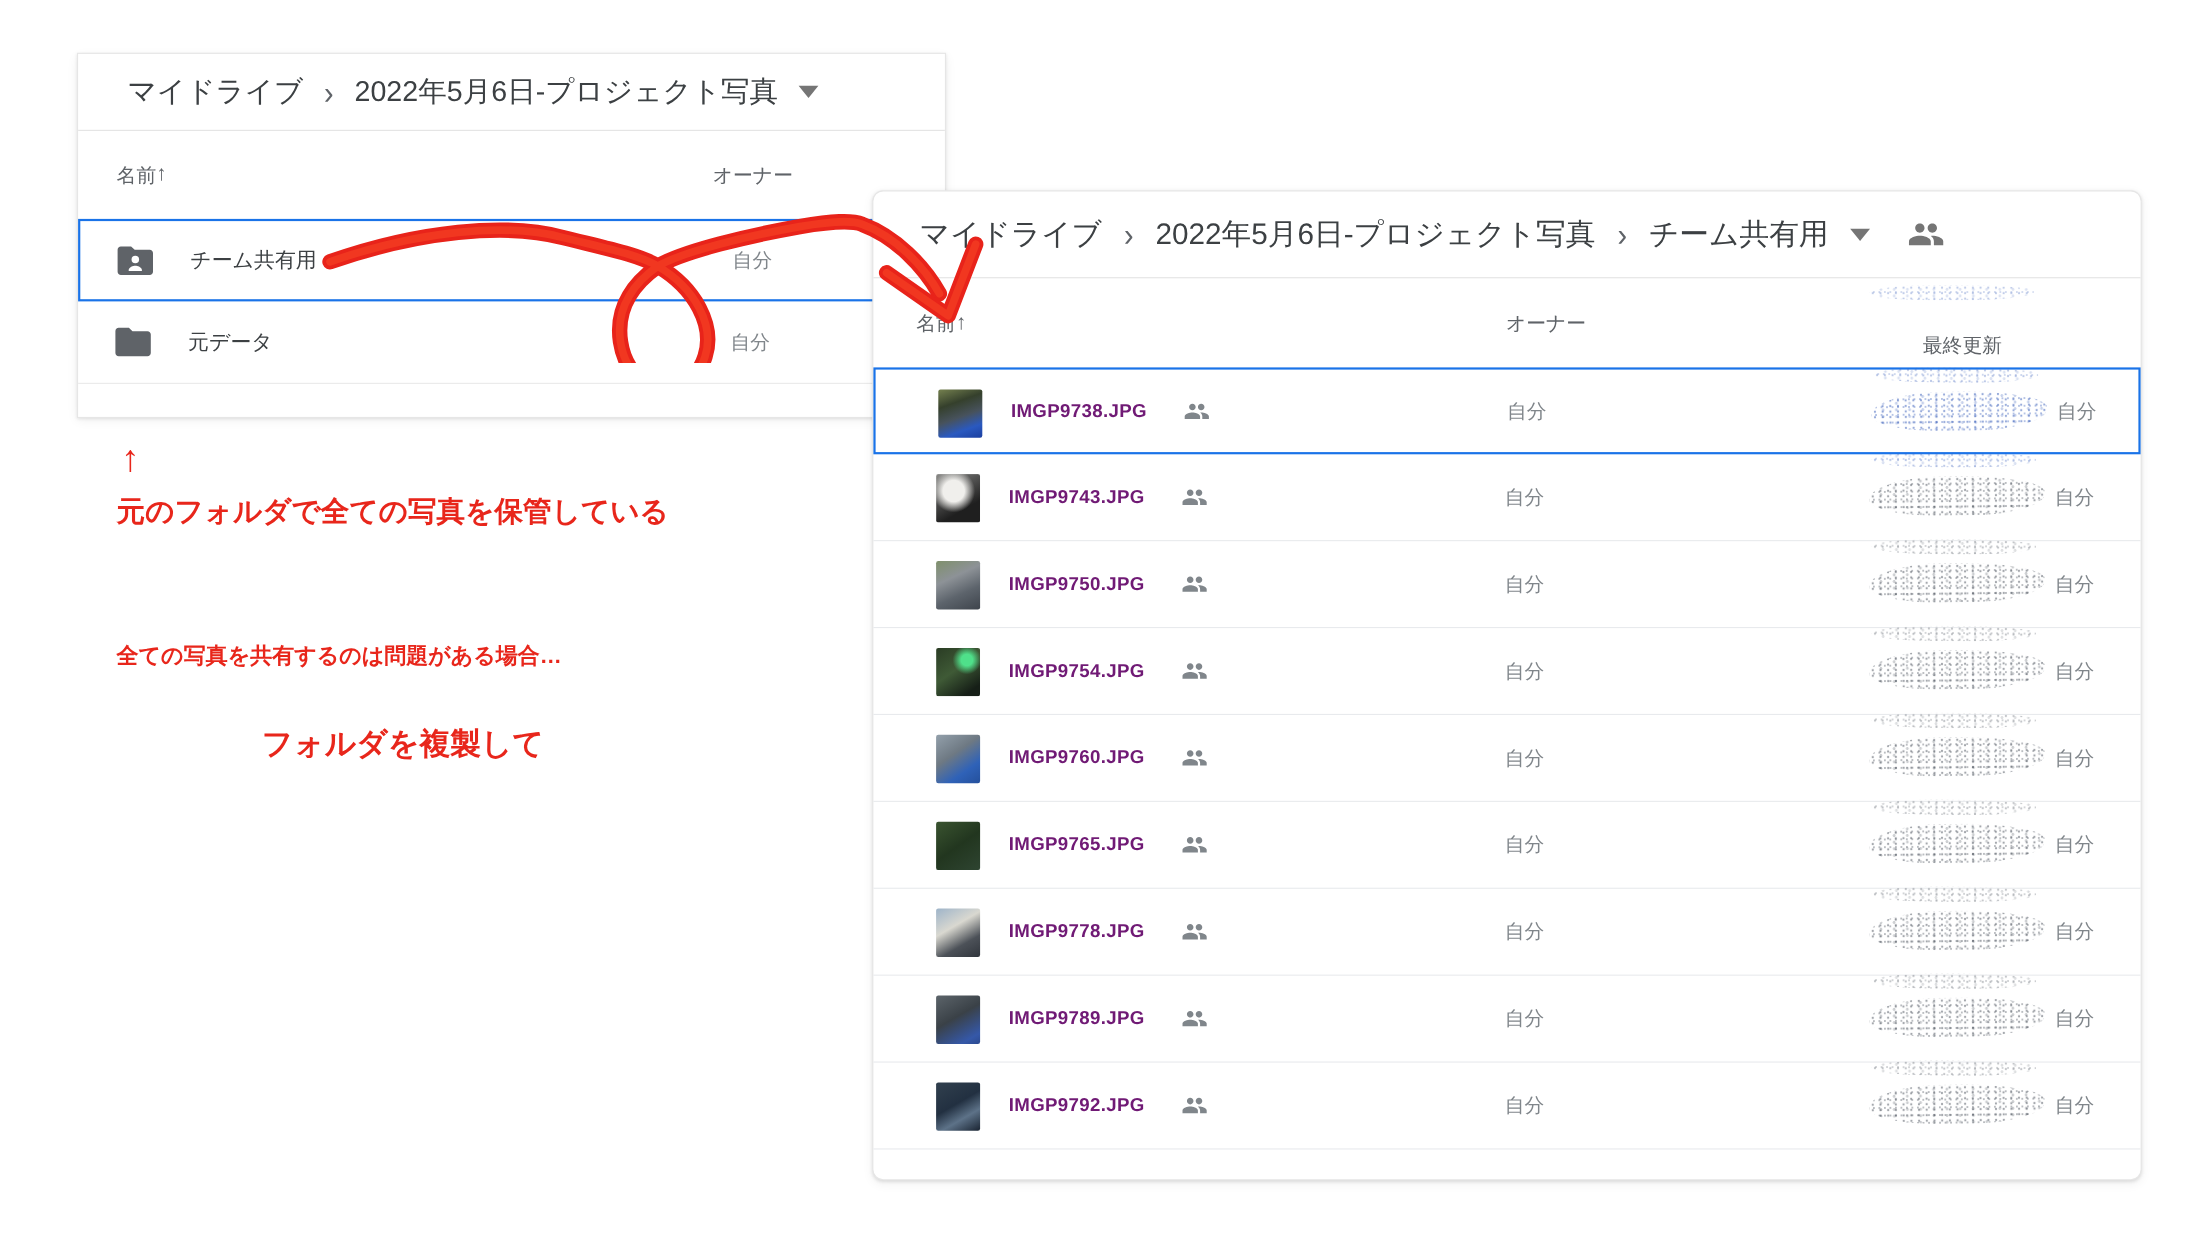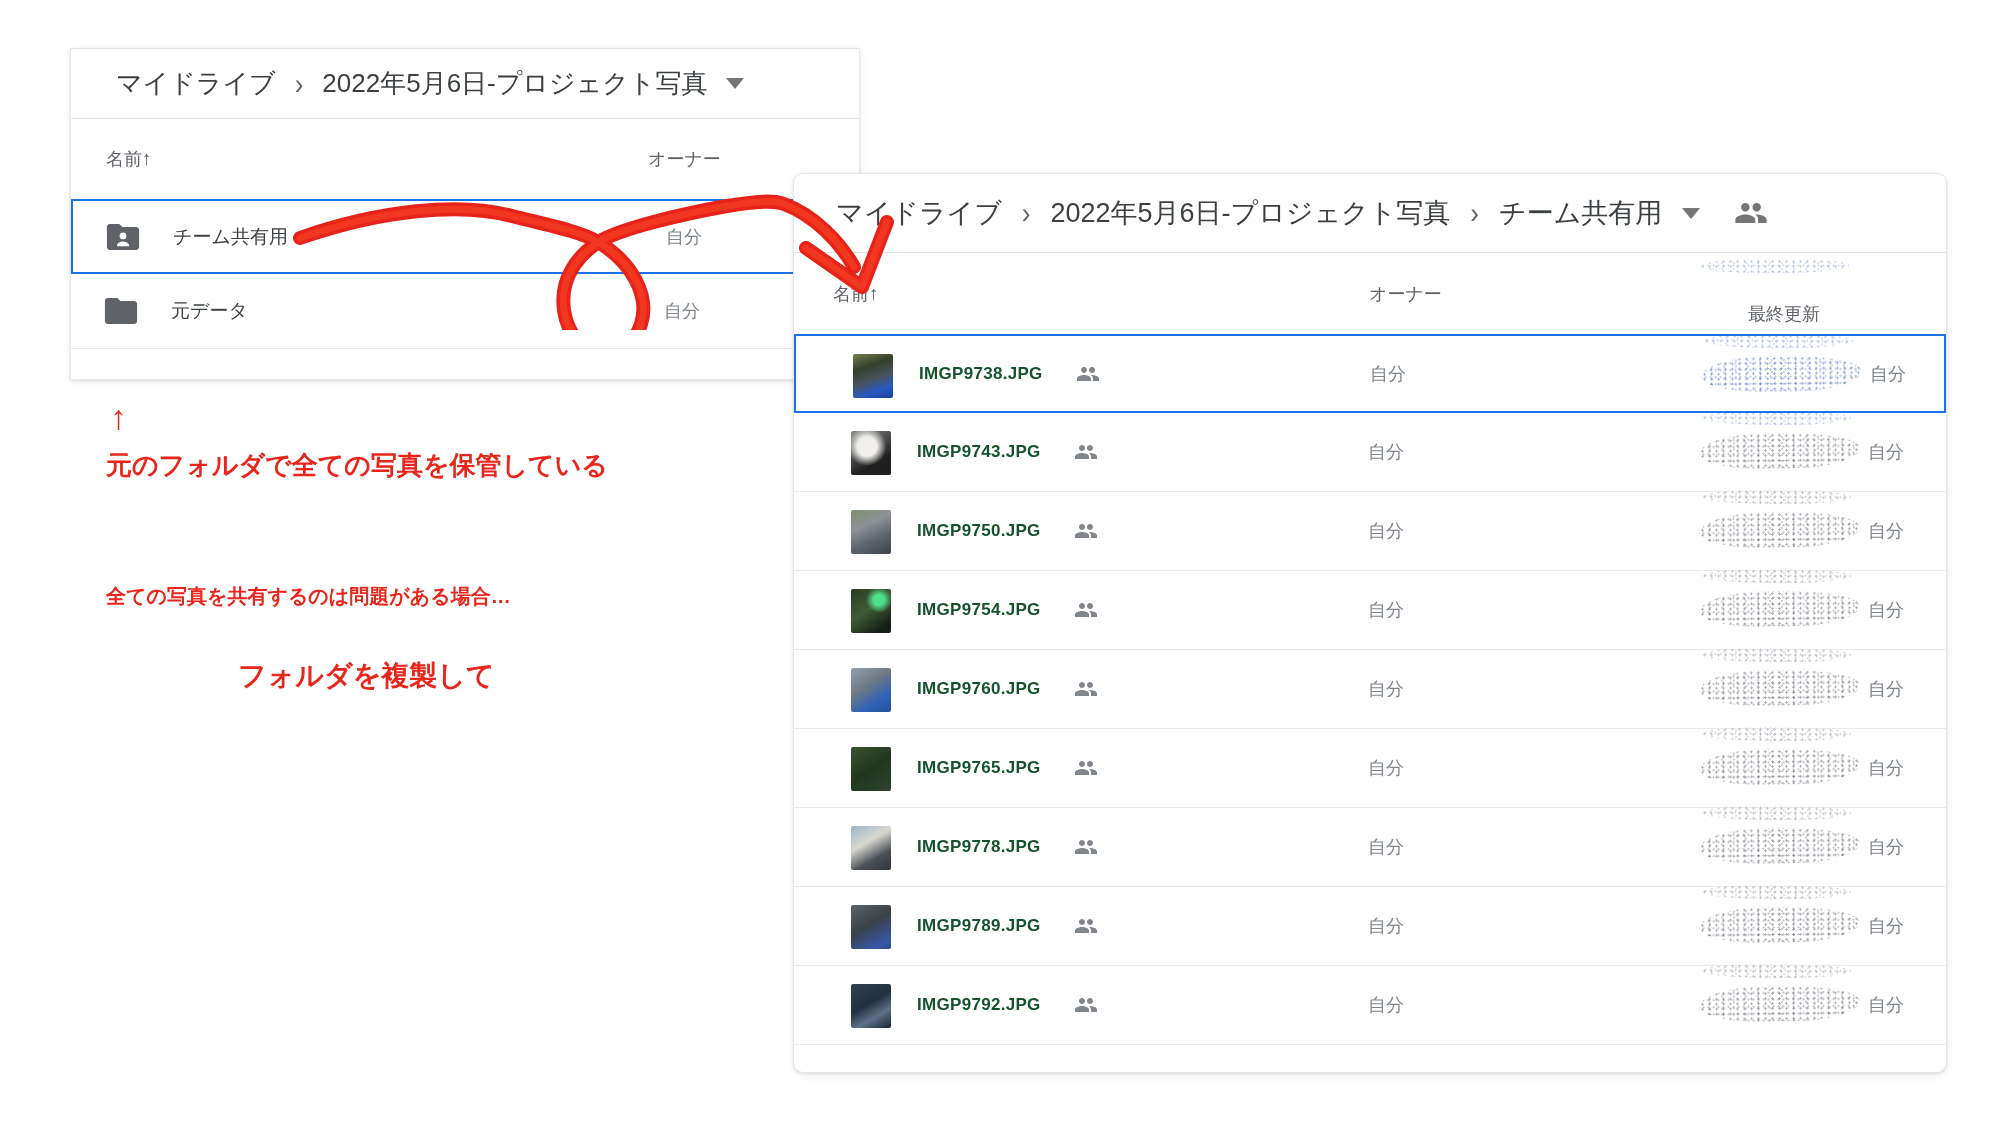--- a/index.html
+++ b/index.html
@@ -47,21 +47,21 @@
   .l-row .owner-v { position:absolute; left:593px; font-size:18px; color:#80868b; }
 
   
   .rows { position:relative; }
   .r-row { position:relative; height:79px; cursor:pointer; }
   .r-row.plain { border-bottom:1px solid #e8eaed;text-align:right; }
   .r-row.sel { border:2px solid #1a73e8; }
   .thumb { position:absolute; left:57px; top:18px; width:40px; height:44px; border-radius:2px;
     background:#888; }
   .fname { position:absolute; left:123px; top:50%; transform:translateY(-50%);
-    font-size:17px; font-weight:700; letter-spacing:.3px; color:#14532d; }
+    font-size:17px; font-weight:700; letter-spacing:.3px; color:#701a75; }
   .share-ic { position:absolute; left:280px; top:50%; transform:translateY(-50%);
     color:#80868b; display:flex; }
   .share-ic svg { width:24px; height:24px; }
   .owner-v2 { position:absolute; left:574px; top:50%; transform:translateY(-50%);
     font-size:18px; color:#80868b; }
   .modby { position:absolute; left:1074px; top:50%; transform:translateY(-50%);
     font-size:18px; color:#80868b; }
 
   
   .r-row:nth-child(1) .thumb { background:linear-gradient(160deg,#75814f 0%,#35402c 30%,#47525c 55%,#2a59c0 78%,#1b3fa0 100%); }

